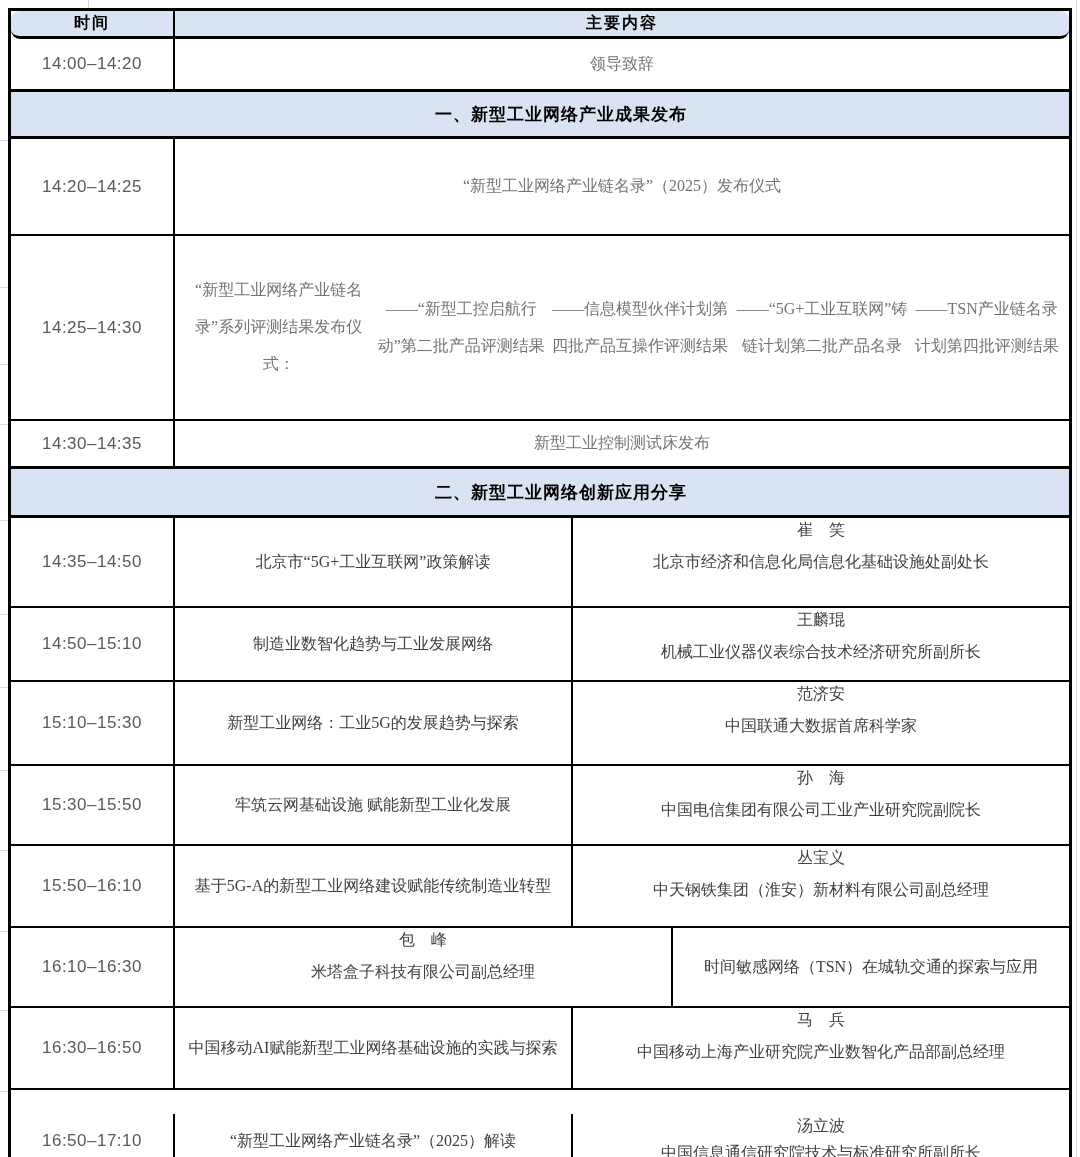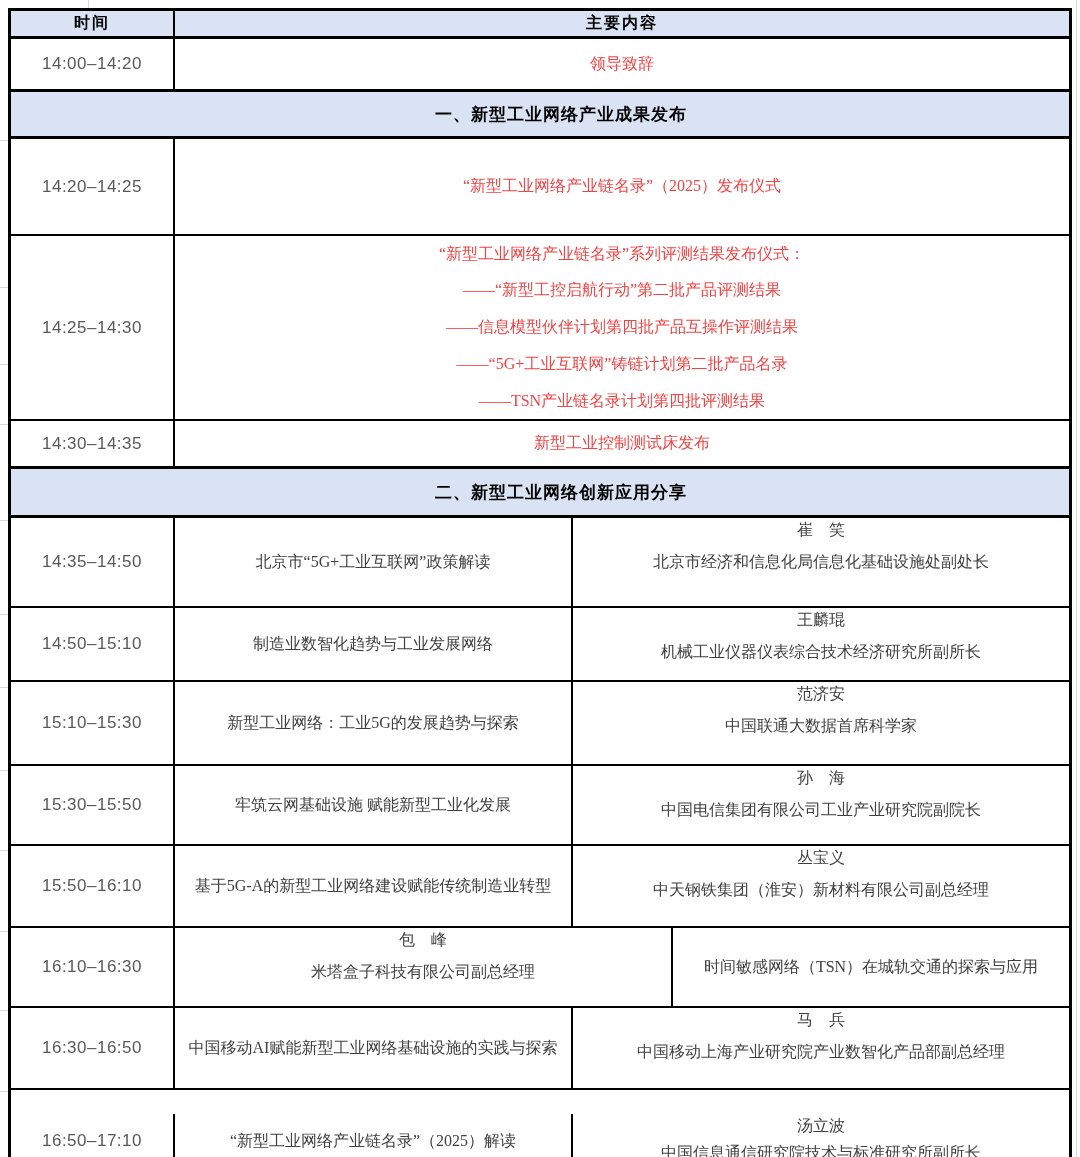--- a/index.html
+++ b/index.html
@@ -44,21 +44,21 @@
     width: 162px;
     flex: none;
     color: #595959;
     font-size: 17px;
     letter-spacing: 0.5px;
     font-family: "Liberation Sans", sans-serif;
   }
   .cell-main {
     flex: 1;
     border-left: 2px solid #000000;
-    color: #ef4444;
+    color: #737373;
     font-size: 16px;
     font-family: "Liberation Serif", serif;
   }
   .cell-topic {
     width: 398px;
     flex: none;
     border-left: 2px solid #000000;
     color: #3f3f3f;
     font-size: 16px;
     font-family: "Liberation Serif", serif;
@@ -68,20 +68,21 @@
     border-left: 2px solid #000000;
     flex-direction: column;
     justify-content: flex-start;
     gap: 11px;
     color: #3f3f3f;
     font-size: 16px;
     font-family: "Liberation Serif", serif;
   }
   .header-row {
     background: #dae3f3;
+    border-radius: 9px;
   }
   .header-row .cell {
     color: #000000;
     font-weight: bold;
     font-size: 16px;
     font-family: "Liberation Sans", sans-serif;
     letter-spacing: 2px;
   }
   .section-row {
     background: #dae3f3;
@@ -89,21 +90,21 @@
   .section-row .cell {
     width: 100%;
     color: #000000;
     font-weight: bold;
     font-size: 17px;
     font-family: "Liberation Sans", sans-serif;
     letter-spacing: 1px;
     padding-left: 48px;
   }
   .multiline {
-    flex-direction: column;
+    flex-direction: row;
     justify-content: center;
     line-height: 2.3;
   }
   .gridline {
     position: absolute;
     background: #d9d9d9;
   }
 </style>
 </head>
 <body>

